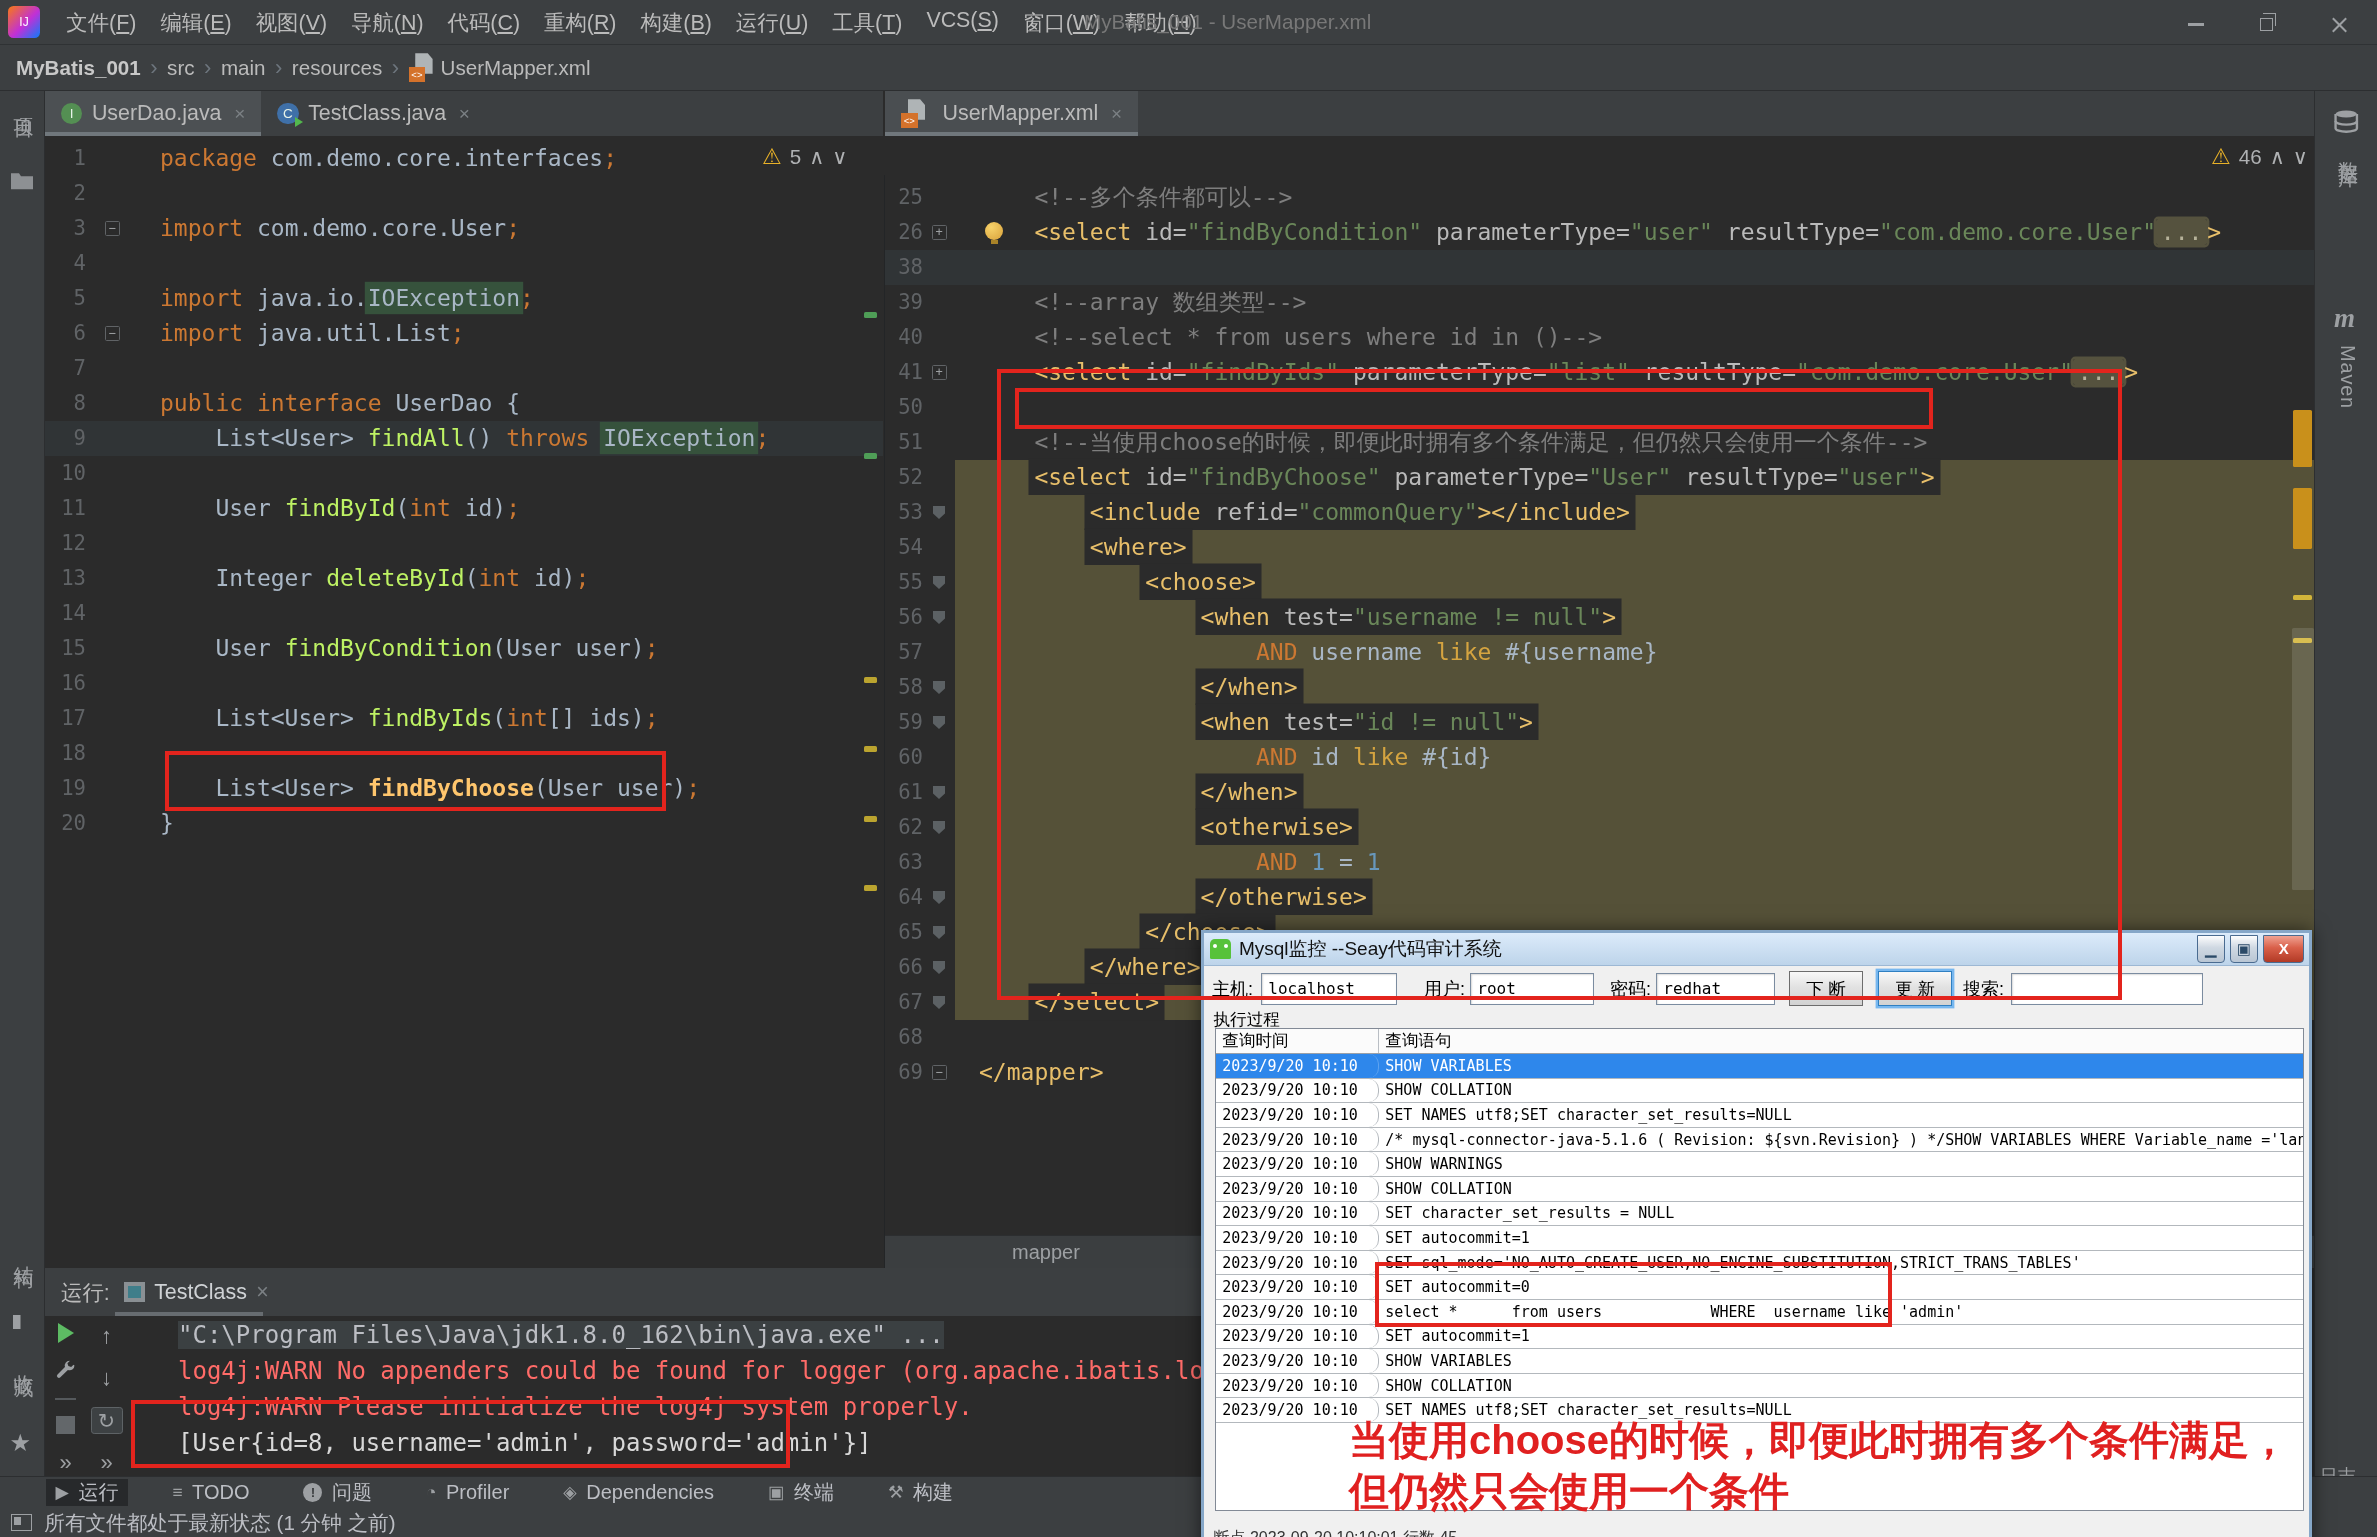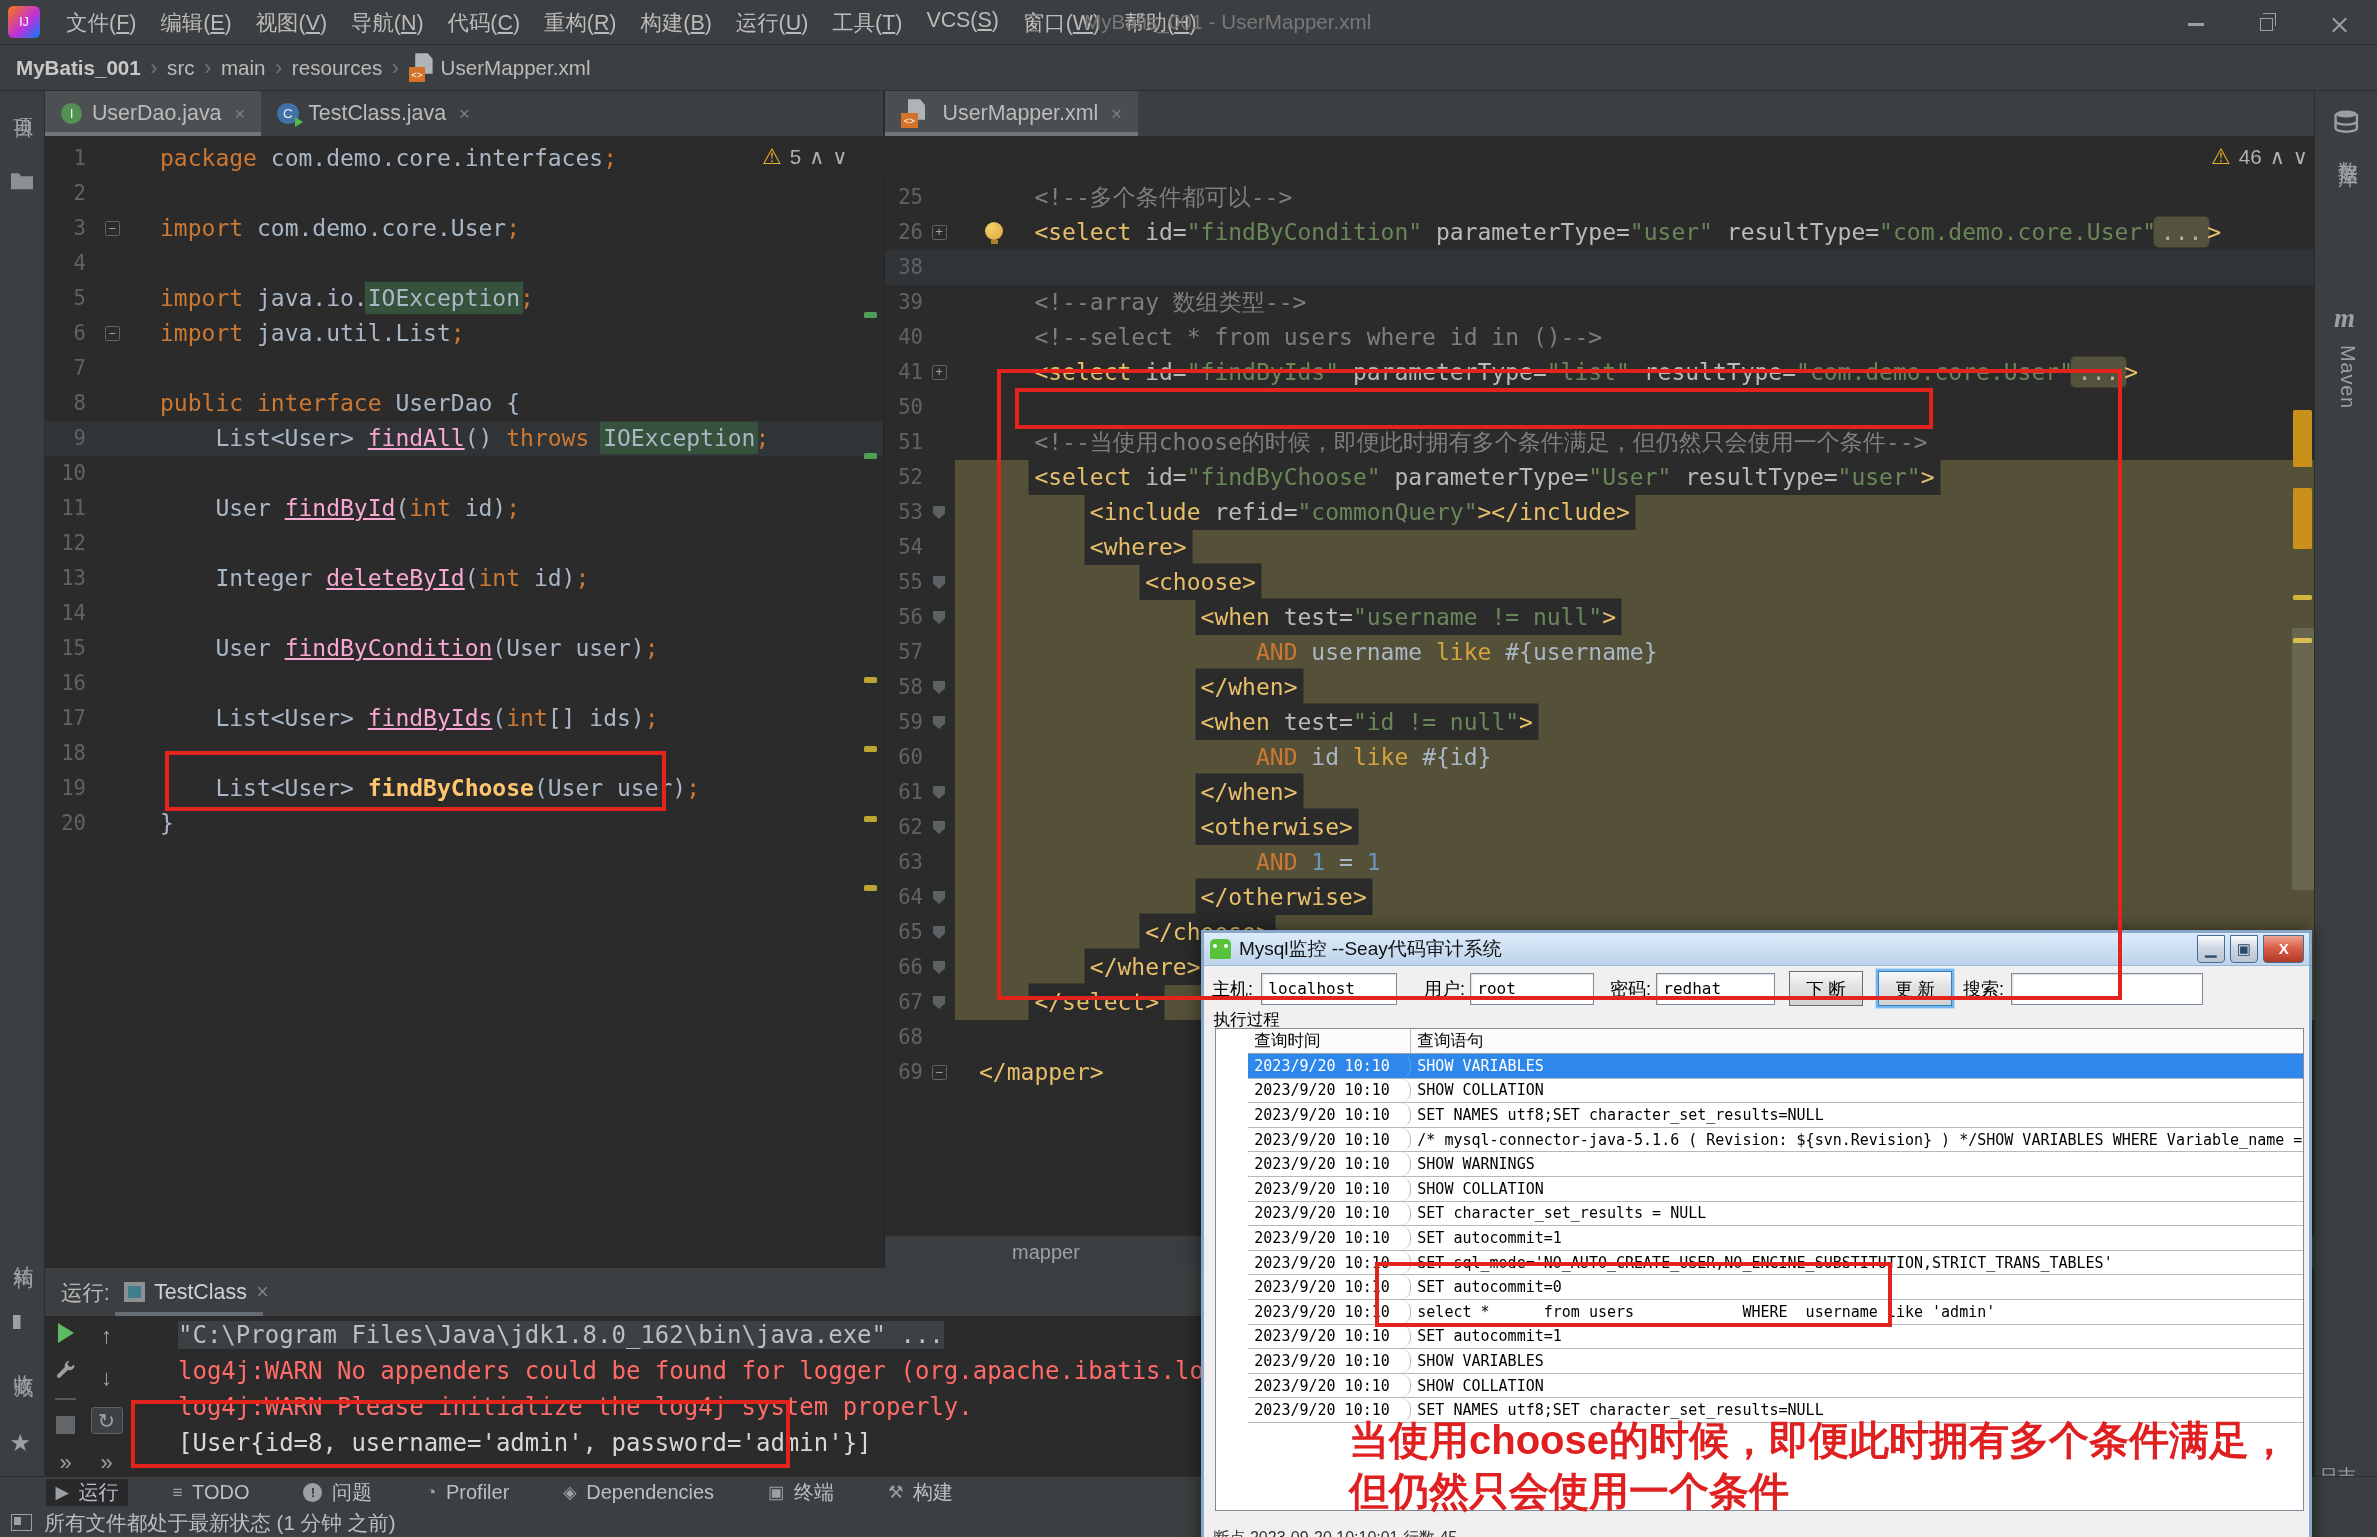--- a/index.html
+++ b/index.html
@@ -83,21 +83,21 @@
   .codeline { font-family:"DejaVu Sans Mono",monospace; flex:1; }
   #led .codeline { padding-left:22px; } #red .codeline { padding-left:24px; }
   .row.sel .codeline { background:#555138; }
   .fboxm { width:15px; height:15px; border:0.8px solid #606366; border-radius:1.6px; color:#9da0a3;
            font:12px "DejaVu Sans Mono",monospace; display:flex; align-items:center; justify-content:center; background:#2b2b2b;}
   .pin { width:12px; height:13.5px; background:#5c6164; clip-path:polygon(0 0,100% 0,100% 58%,50% 100%,0 58%); }
   .bulb { position:absolute; left:100px; top:7.1px; width:18px; height:18px; border-radius:50%;
           background:radial-gradient(circle at 35% 30%,#f7d26a,#d8a13a); }
   .bulb:after { content:""; position:absolute; left:5.5px; bottom:-4px; width:7.1px; height:4px; background:#a98328; }
   
-  .kw{color:#cc7832;} .pl{color:#a9b7c6;} .gr{color:#f9a8d4;text-decoration:underline;} .mth{color:#ffc66d;font-weight:bold;}
+  .kw{color:#cc7832;} .pl{color:#a9b7c6;} .gr{color:#bef264;} .mth{color:#ffc66d;font-weight:bold;}
   .cm{color:#7e7e7e;} .tag{color:#e8bf6a;} .at{color:#bababa;} .st{color:#6a8759;}
   .num{color:#6897bb;} .like{color:#d5a440;}
   .hl{color:#a9b7c6; background:#36523c; box-shadow:0 0 0 3.2px #36523c;text-align:right;}
   .db{background:#2b2b2b; box-shadow:0 0 0 5.5px #2b2b2b;}
   .foldtok{background:#55523e; color:#b6b29a; border-radius:2.4px; padding:0 4.8px; box-shadow:0 0 0 2.4px #55523e;}
   .wbadge { display:flex; align-items:center; gap:8px; font-size:20.6px; color:#afb1b3; z-index:6;}
   .wbadge .tri { color:#e8b128; font-size:22px; }
   .stripe-mark { position:absolute; border-radius:1.6px; }
 
   
@@ -152,21 +152,21 @@
   .mwbtn.close { background:linear-gradient(#f0a292,#d9604a 45%,#b23а26); background:linear-gradient(#f0a292,#d9604a 45%,#b23a26); color:#fff; font-weight:bold; }
   .mfield { position:absolute; height:32px; background:#fff; border:0.8px solid #7b8ca0;
             box-shadow:inset 0.8px 0.8px 1.6px rgba(0,0,0,.18); font:16px "DejaVu Sans Mono",monospace; color:#000;
             padding:4.8px 6.3px 0; }
   .mlabel { position:absolute; font-size:18px; color:#000; }
   .mbtn { position:absolute; width:74px; height:35px; border:0.8px solid #6d6d6d;
           background:linear-gradient(#f8f8f8,#e2e2e2 45%,#d2d2d2); font-size:17.4px; color:#000;
           display:flex; align-items:center; justify-content:center; }
   .mbtn.focus { box-shadow:0 0 0 2.4px #77b7ef; border-color:#2f7fc1; }
   #mtablewrap { position:absolute; left:11px; top:95px; width:1089px; height:483px; background:#fff;
-                border:0.8px solid #828a96; overflow:hidden;padding-left:32px; }
+                border:0.8px solid #828a96; overflow:hidden; }
   #mth { display:flex; height:25px; border-bottom:0.8px solid #9aa0a8; background:#fbfbfb;
          font-size:16.6px; color:#000; align-items:center; }
   #mth .c1 { width:163px; padding-left:6.3px; border-right:0.8px solid #b9bec4; height:100%; display:flex; align-items:center;}
   #mth .c2 { padding-left:6.3px; }
   .mrow { display:flex; height:24.6px; border-bottom:0.8px solid #b3b8bd; font:15px "DejaVu Sans Mono",monospace;
           color:#000; align-items:center; white-space:pre; overflow:hidden; }
   .mrow .c1 { width:163px; padding-left:6.3px; border-right:0.8px solid #b3b8bd; height:100%; display:flex; align-items:center; flex:none;border-radius:10px;}
   .mrow .c2 { padding-left:6.3px; overflow:hidden; }
   .mrow.selected { background:#2e87eb; color:#fff; }
   .mrow.selected .c1 { border-right-color:#5da3f0; }

